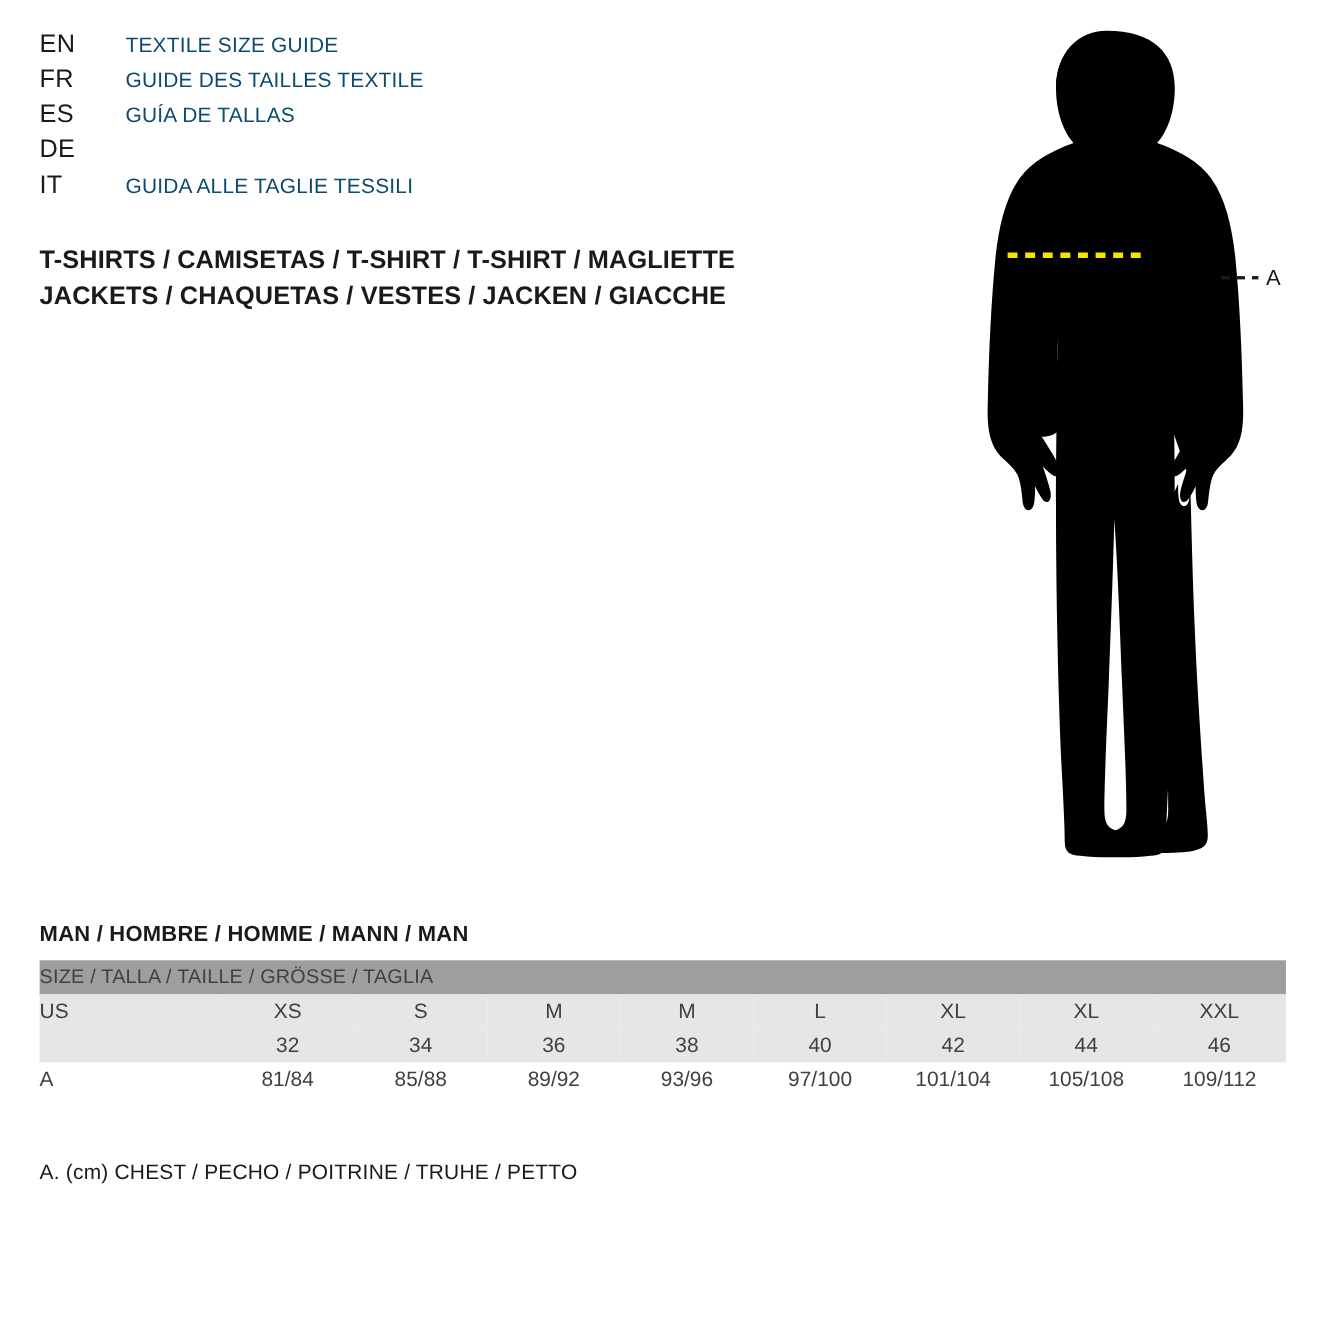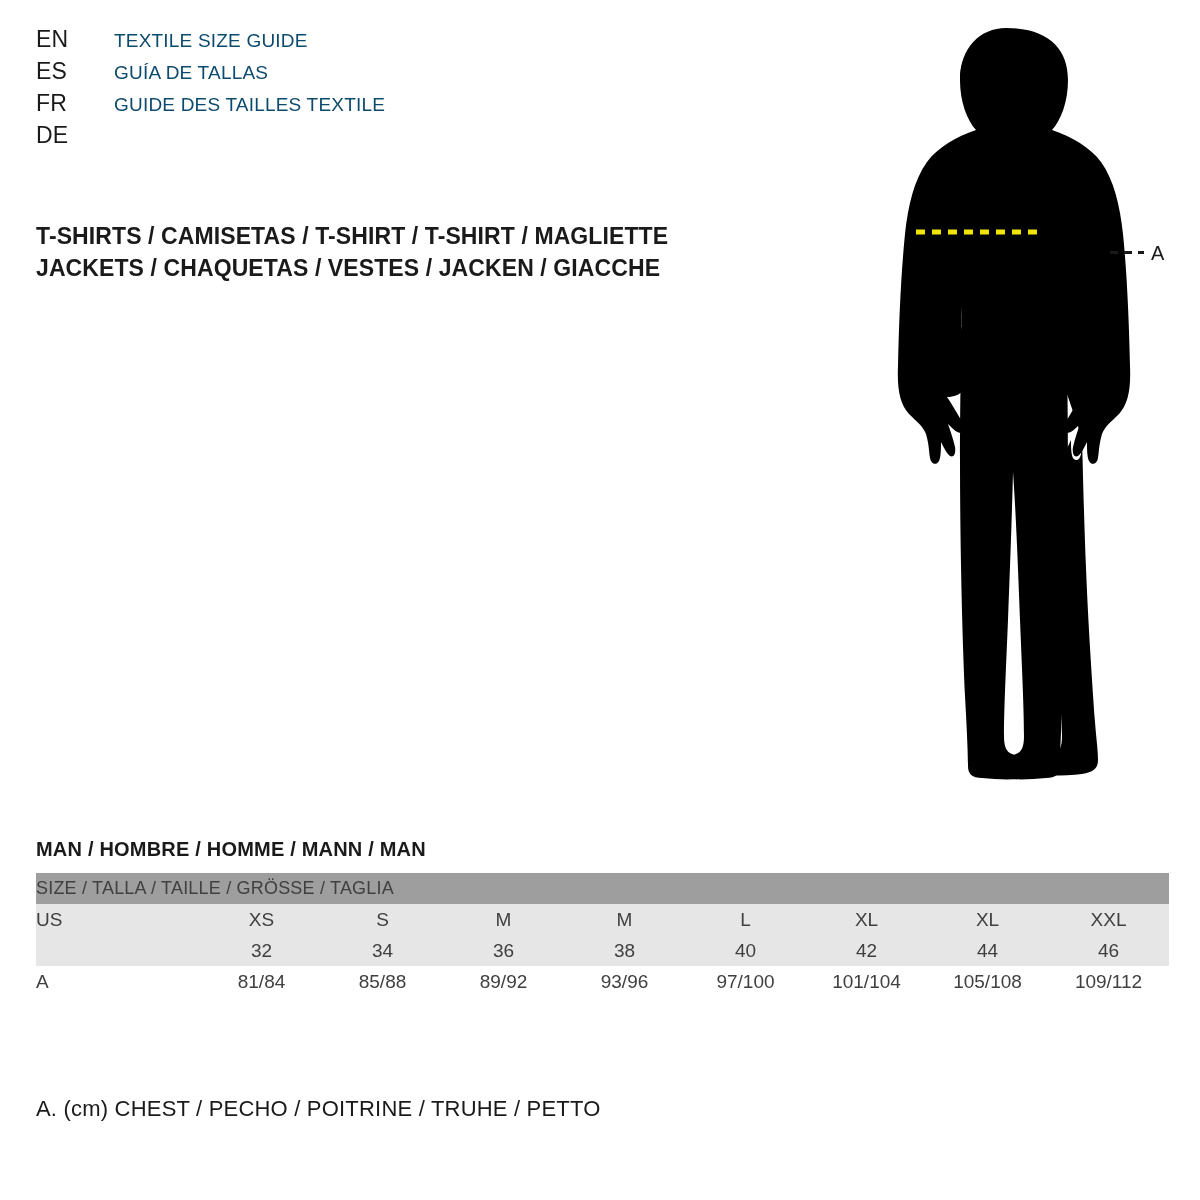--- a/index.html
+++ b/index.html
@@ -123,44 +123,48 @@
   .row-label {
     padding-left: 8px;
     text-align: left;
   }
   .cell {
     text-align: center;
   }
   .footnote {
     position: absolute;
     left: 36px;
-    top: 1096px;
-    font-size: 22px;
+    top: 1056px;
+    font-size: 19px;
     letter-spacing: 0.2px;
     color: #1a1a1a;
   }
 </style>
 </head>
 <body>
 
 <div class="lang-block">
   <div class="lang-row">
     <span class="lang-code">EN</span>
     <span class="lang-text">TEXTILE SIZE GUIDE</span>
   </div>
   <div class="lang-row">
+    <span class="lang-code">FR</span>
+    <span class="lang-text">GUIDE DES TAILLES TEXTILE</span>
+  </div>
+  <div class="lang-row">
     <span class="lang-code">ES</span>
     <span class="lang-text">GUÍA DE TALLAS</span>
   </div>
   <div class="lang-row">
-    <span class="lang-code">FR</span>
-    <span class="lang-text">GUIDE DES TAILLES TEXTILE</span>
-  </div>
-  <div class="lang-row">
     <span class="lang-code">DE</span>
+  </div>
+  <div class="lang-row">
+    <span class="lang-code">IT</span>
+    <span class="lang-text">GUIDA ALLE TAGLIE TESSILI</span>
   </div>
 </div>
 
 <div class="garment-block">
   <div class="garment-line">T-SHIRTS / CAMISETAS / T-SHIRT / T-SHIRT / MAGLIETTE</div>
   <div class="garment-line">JACKETS / CHAQUETAS / VESTES / JACKEN / GIACCHE</div>
 </div>
 
 <div class="figure-wrap">
   <svg width="370" height="770" viewBox="0 0 370 770" xmlns="http://www.w3.org/2000/svg">

